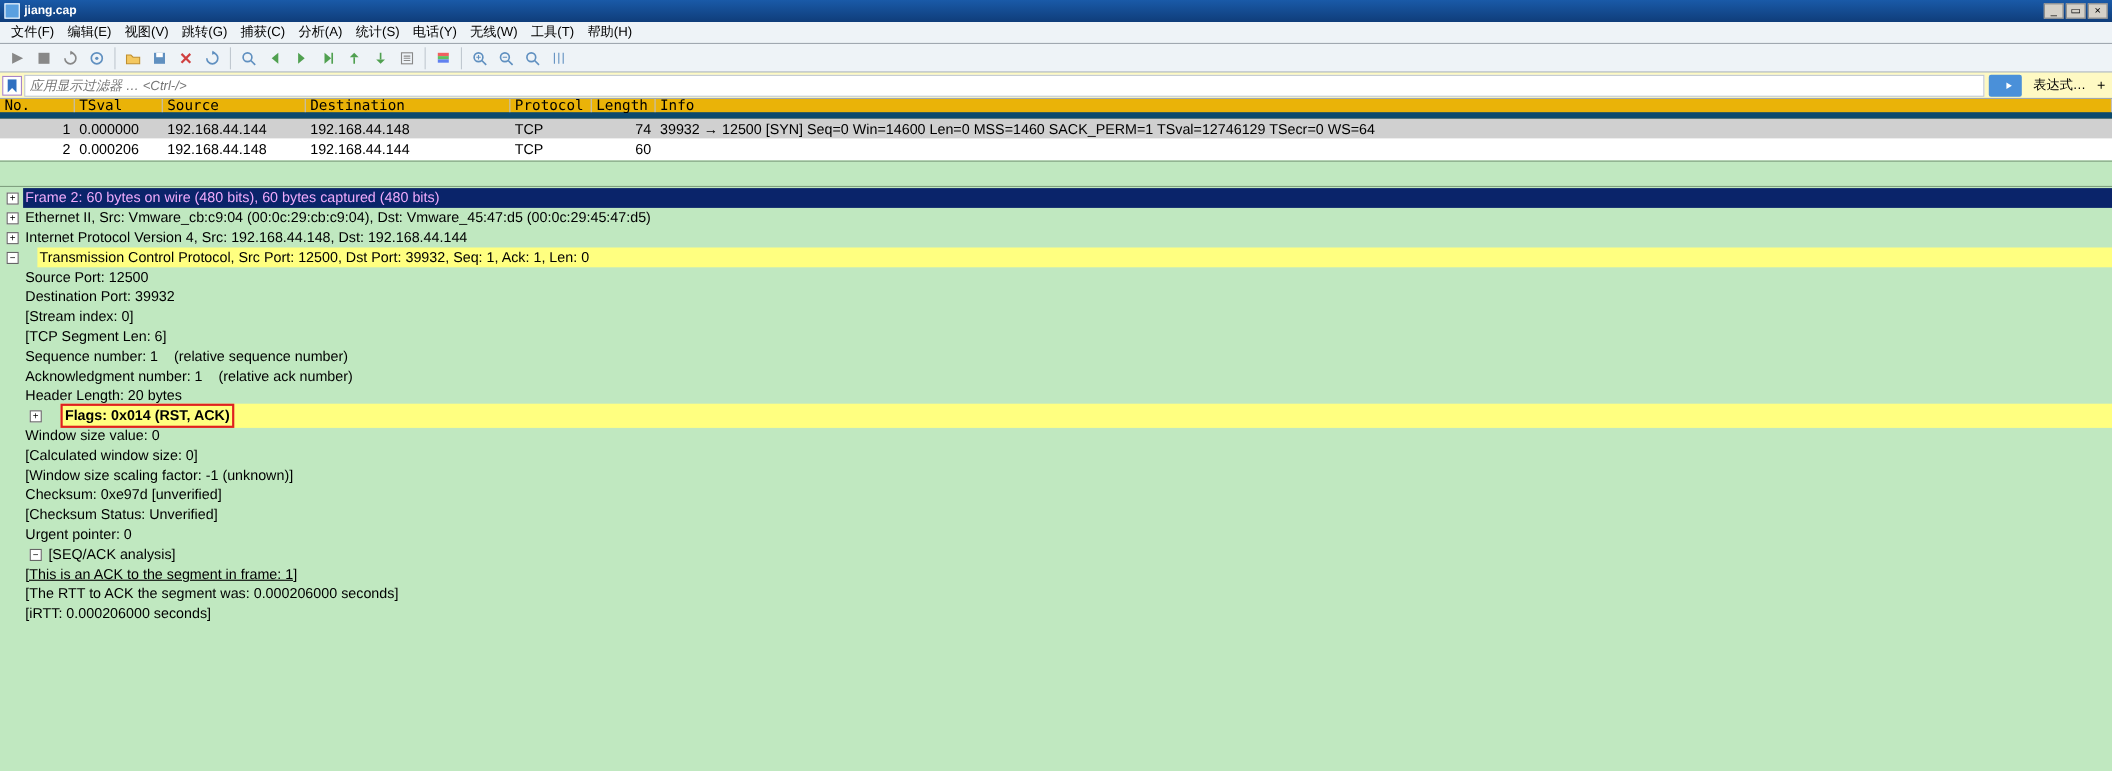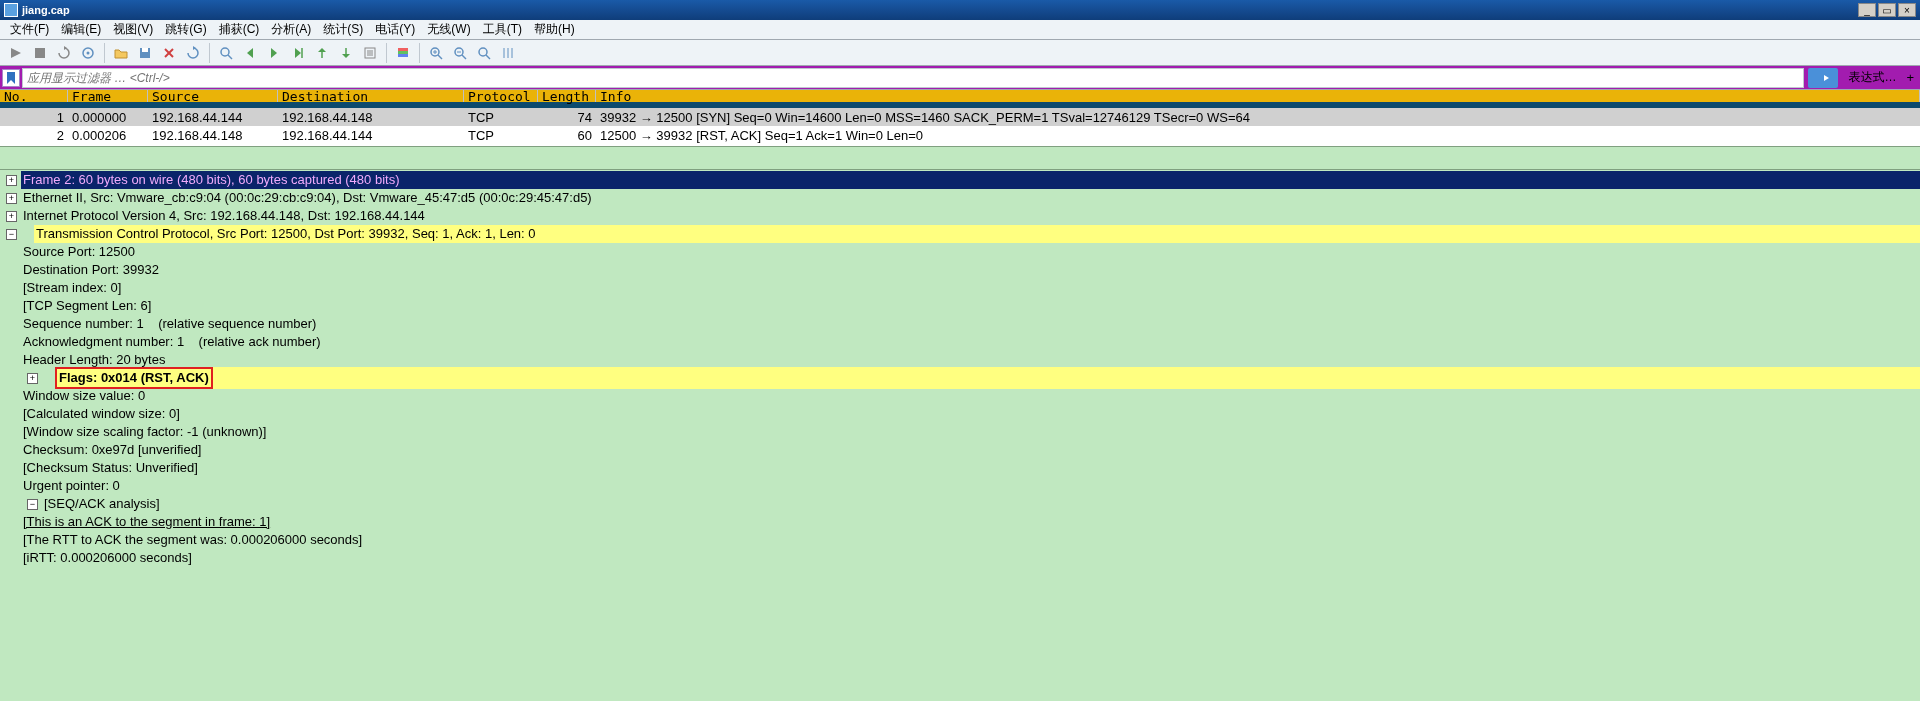--- a/index.html
+++ b/index.html
@@ -5,21 +5,21 @@
 * { margin:0; padding:0; box-sizing:border-box; font-family:"Microsoft YaHei",Tahoma,sans-serif; }
 body { background:#c0e8c0; font-size:12px; overflow:hidden; width:1920px; height:701px; }
 .titlebar { background:linear-gradient(#1a5aa8,#0f3d7a); color:#fff; height:20px; display:flex; align-items:center; padding:0 4px; font-size:11px; }
 .titlebar .title { flex:1; font-weight:bold; }
 .titlebar .winbtn { width:18px; height:14px; margin-left:2px; border:1px solid #888; background:#d4d0c8; color:#000; display:flex; align-items:center; justify-content:center; font-size:10px; cursor:default; }
 .menubar { background:#eef3f7; height:20px; display:flex; align-items:center; padding:0 4px; font-size:12px; border-bottom:1px solid #a0a8b0; }
 .menubar .item { padding:0 6px; cursor:default; }
 .toolbar { background:#eef3f7; height:26px; display:flex; align-items:center; padding:0 4px; border-bottom:1px solid #a0a8b0; }
 .toolbar .btn { width:20px; height:20px; margin:0 2px; display:flex; align-items:center; justify-content:center; border:1px solid transparent; cursor:default; color:#6090c0; }
 .toolbar .sep { width:1px; height:20px; background:#c0c8d0; margin:0 4px; }
-.filterbar { background:#a21caf; height:24px; display:flex; align-items:center; padding:0 2px; border-bottom:1px solid #a0a8b0; }
+.filterbar { background:#fef9c3; height:24px; display:flex; align-items:center; padding:0 2px; border-bottom:1px solid #a0a8b0; }
 .filterbar .bookmark { width:18px; height:18px; border:1px solid #a885c8; background:#fff; margin-right:2px; display:flex; align-items:center; justify-content:center; }
 .filterbar input { flex:1; border:1px solid #c0c8d0; height:20px; padding:0 4px; font-size:12px; background:#fff; font-style:italic; color:#888; }
 .filterbar .go { width:30px; height:20px; background:#4a90d9; margin:0 4px; display:flex; align-items:center; justify-content:center; color:#fff; border-radius:2px; }
 .filterbar .expr { padding:0 6px; font-size:12px; }
 .filterbar .plus { padding:0 4px; font-size:13px; }
 .packet-list { background:#fff; height:56px; overflow:hidden; font-family:Consolas,monospace; font-size:13px; }
 .packet-list .header { display:flex; background:#eab308; height:18px; border-bottom:6px solid #0c4a6e; }
 .packet-list .header .col { border-right:1px solid #c0c0c0; padding:0 4px; display:flex; align-items:center; font-family:Consolas,monospace; font-size:13px; }
 .packet-list .row { display:flex; height:18px; align-items:center; }
 .packet-list .row.sel { background:#d0d0d0; }
@@ -206,21 +206,21 @@
         <polygon points="2,5 8,5 8,2 13,5 8,8 8,5" fill="#fff"></polygon>
       </svg>
     </span>
   <span class="expr">表达式…</span>
   <span class="plus">+</span>
 </div>
 
 <div class="packet-list">
   <div class="header">
     <div class="col c-no">No.</div>
-    <div class="col c-time">Frame</div>
+    <div class="col c-time">TSval</div>
     <div class="col c-src">Source</div>
     <div class="col c-dst">Destination</div>
     <div class="col c-proto">Protocol</div>
     <div class="col c-len">Length</div>
     <div class="col c-info">Info</div>
   </div>
   <div class="row sel">
     <div class="col c-no">1</div>
     <div class="col c-time">0.000000</div>
     <div class="col c-src">192.168.44.144</div>
@@ -229,21 +229,20 @@
     <div class="col c-len">74</div>
     <div class="col c-info hiddennbsp">39932 → 12500 [SYN] Seq=0 Win=14600 Len=0 MSS=1460 SACK_PERM=1 TSval=12746129 TSecr=0 WS=64</div>
   </div>
   <div class="row" style="background:#fff;">
     <div class="col c-no">2</div>
     <div class="col c-time">0.000206</div>
     <div class="col c-src">192.168.44.148</div>
     <div class="col c-dst">192.168.44.144</div>
     <div class="col c-proto">TCP</div>
     <div class="col c-len">60</div>
-    <div class="col c-info hiddennbsp">12500 → 39932 [RST, ACK] Seq=1 Ack=1 Win=0 Len=0</div>
   </div>
 </div>
 
 <div class="splitter"></div>
 
 <div class="details">
   <div class="line">
       <span class="toggle">+</span>
       <span class="hl-blue">Frame 2: 60 bytes on wire (480 bits), 60 bytes captured (480 bits)</span>
     </div>

